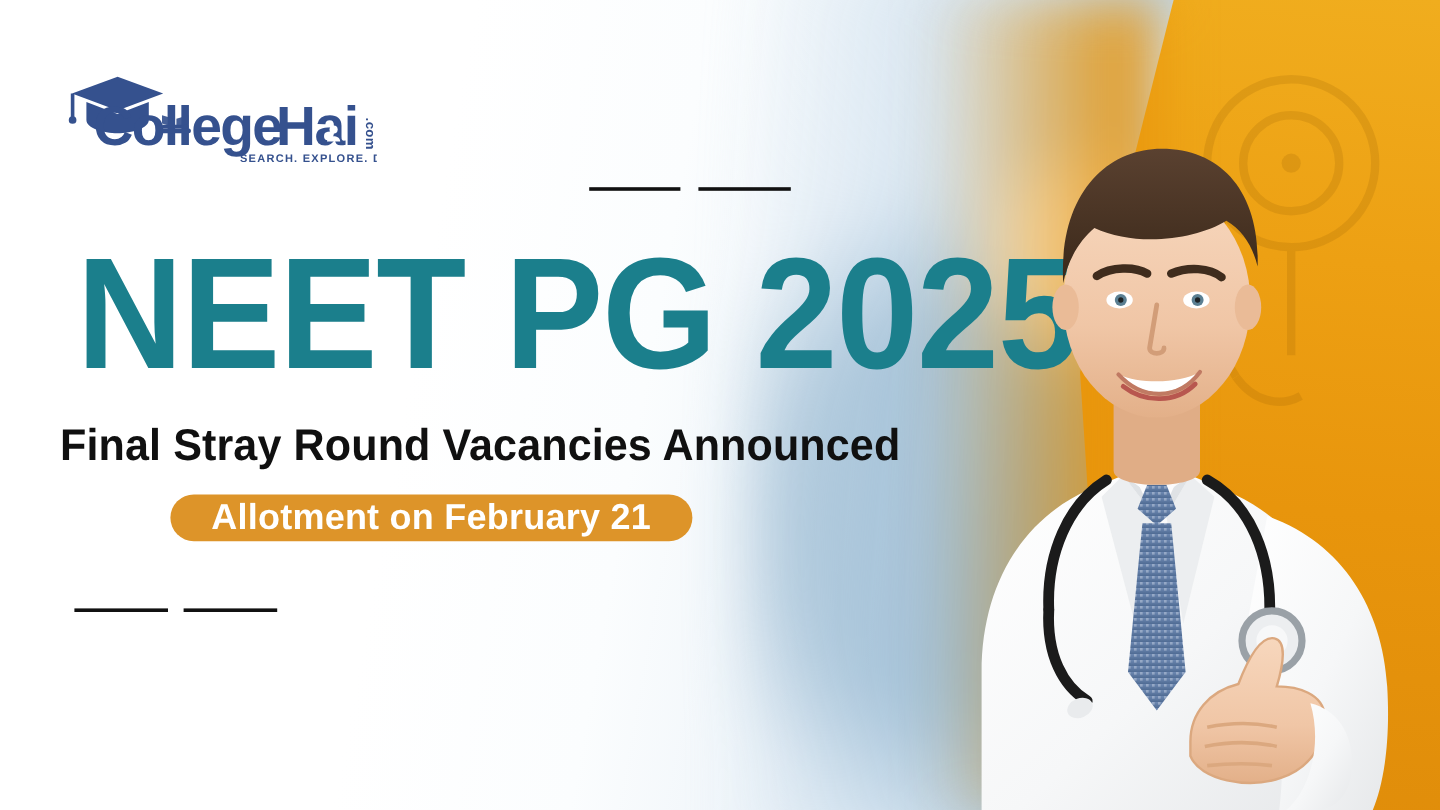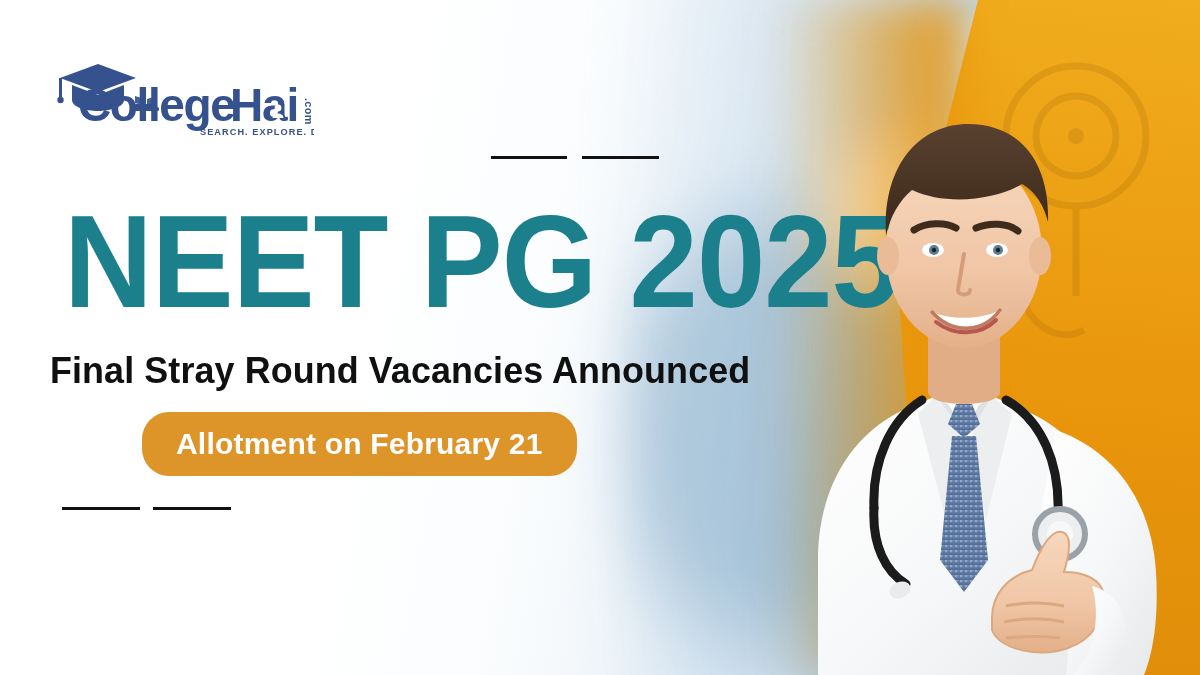--- a/index.html
+++ b/index.html
@@ -123,21 +123,21 @@
     color:#101010;
     transform:scaleX(.97);
     transform-origin:left top;
     white-space:nowrap;
   }
 
   
   .badge {
     position:absolute;
     left:142px; top:412px;
-    height:64px;
+    height:39px;
     padding:0 34px;
     display:flex;
     align-items:center;
     justify-content:center;
     border-radius:27px;
     background:#dd9429;
     color:#ffffff;
     font-family:"Liberation Sans Narrow","Liberation Sans", sans-serif;
     font-size:30px;
     font-weight:700;

